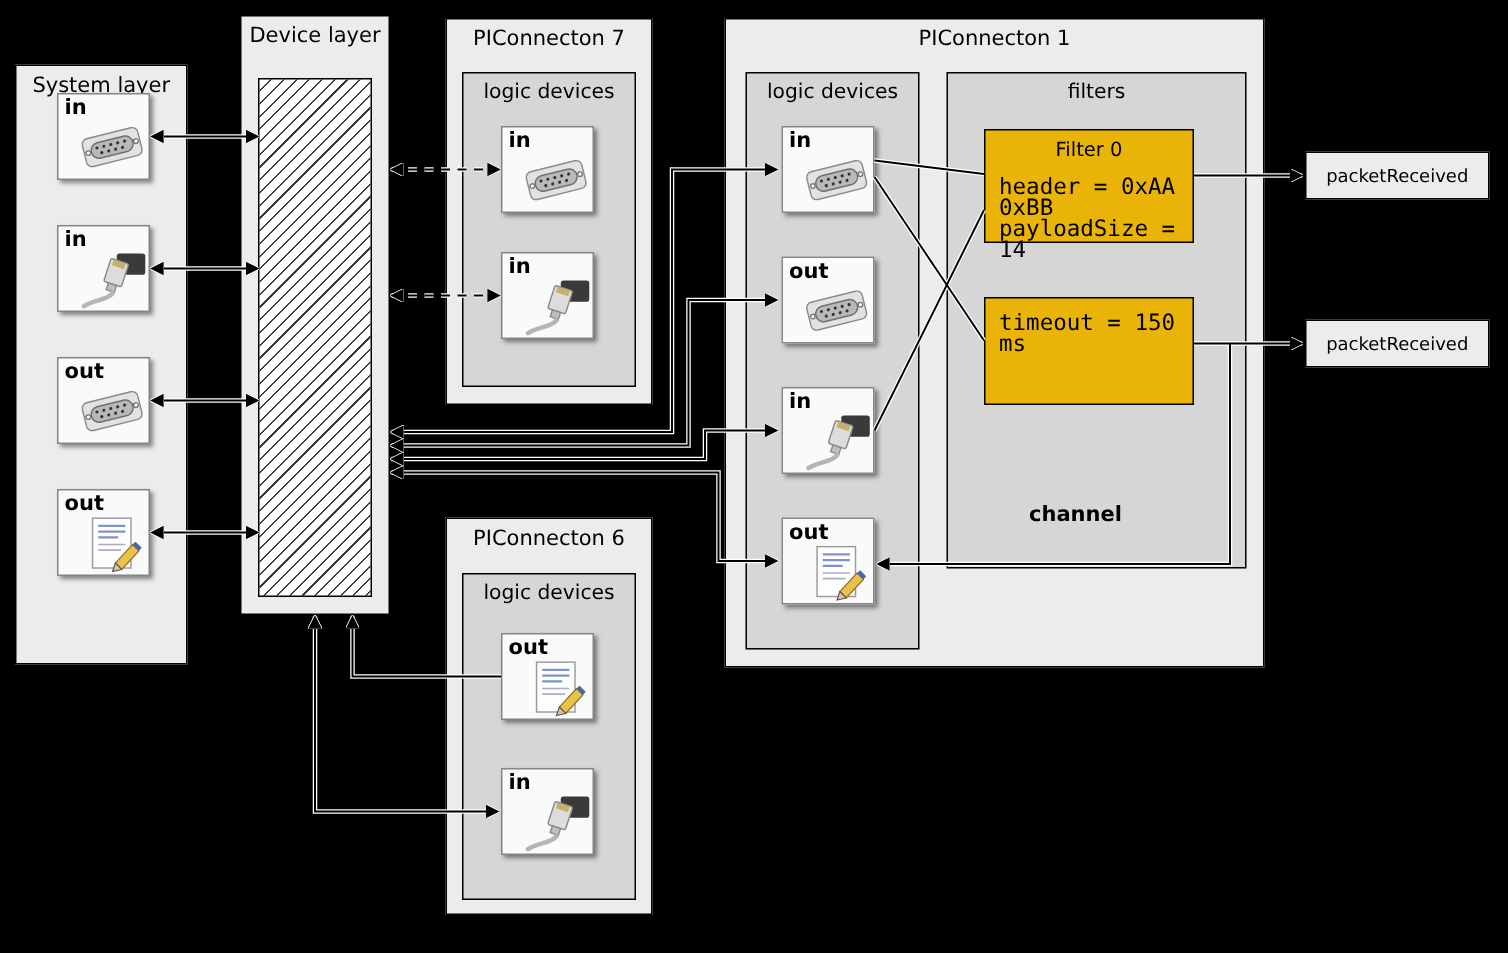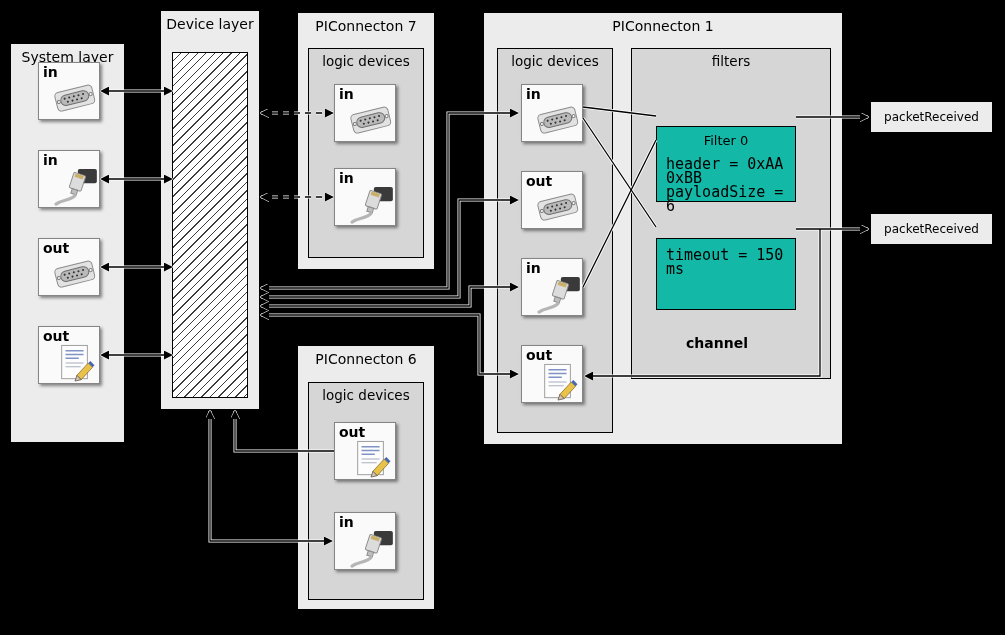--- a/index.html
+++ b/index.html
@@ -16,21 +16,21 @@
     background:#fff;
     background-image:repeating-linear-gradient(135deg,rgba(0,0,0,0) 0 5px,#3c3c3c 5px 6px);
   }
   .devcol{position:absolute;display:flex;flex-direction:column;}
   .device{
     width:62px;height:58px;box-sizing:border-box;position:relative;
     background:#fafafa;border:1px solid #858585;box-shadow:2px 2px 3px rgba(0,0,0,.45);
   }
   .dev-label{position:absolute;top:1px;left:4px;font-size:14px;font-weight:bold;}
   .dev-icon{position:absolute;right:1px;bottom:1px;width:46px;height:38px;}
-  .filterbox{position:absolute;background:#14b8a6;border:1px solid #000;box-sizing:border-box;margin-top:40px;}
+  .filterbox{position:absolute;background:#eab308;border:1px solid #000;box-sizing:border-box;}
   .filter-name{display:block;text-align:center;font-size:13px;padding-top:6px;}
   .filter-params{margin:9px 0 0 9px;font-family:"DejaVu Sans Mono","Liberation Mono",monospace;font-size:15px;line-height:14px;}
   .event{
     position:absolute;width:123px;height:32px;box-sizing:border-box;
     background:#ececec;border:1px solid #000;
     display:flex;align-items:center;justify-content:center;font-size:12px;
   }
   .channel-label{position:absolute;font-size:14px;}
   #wires{position:absolute;left:0;top:0;width:1005px;height:635px;z-index:10;pointer-events:none;}
   #wires .case{stroke:#fff;stroke-width:3;fill:none;}
@@ -189,21 +189,21 @@
     </div>
   </div>
 
 <div class="inner" style="left:631px;top:48px;width:200px;height:331px;">
   <span class="inner-title">filters</span>
 </div>
 <div class="filterbox" style="left:656px;top:86px;width:140px;height:76px;">
   <span class="filter-name">Filter 0</span>
   <div class="filter-params">
     <div>header = 0xAA 0xBB</div>
-    <div>payloadSize = 6</div>
+    <div>payloadSize = 14</div>
   </div>
 </div>
 <div class="filterbox" style="left:656px;top:198px;width:140px;height:72px;">
   <div class="filter-params">
     <div>timeout = 150 ms</div>
   </div>
 </div>
 <span class="channel-label" style="left:686px;top:335px;font-weight:bold;">channel</span>
 
 <div class="event" style="left:870px;top:101px;">packetReceived</div>

